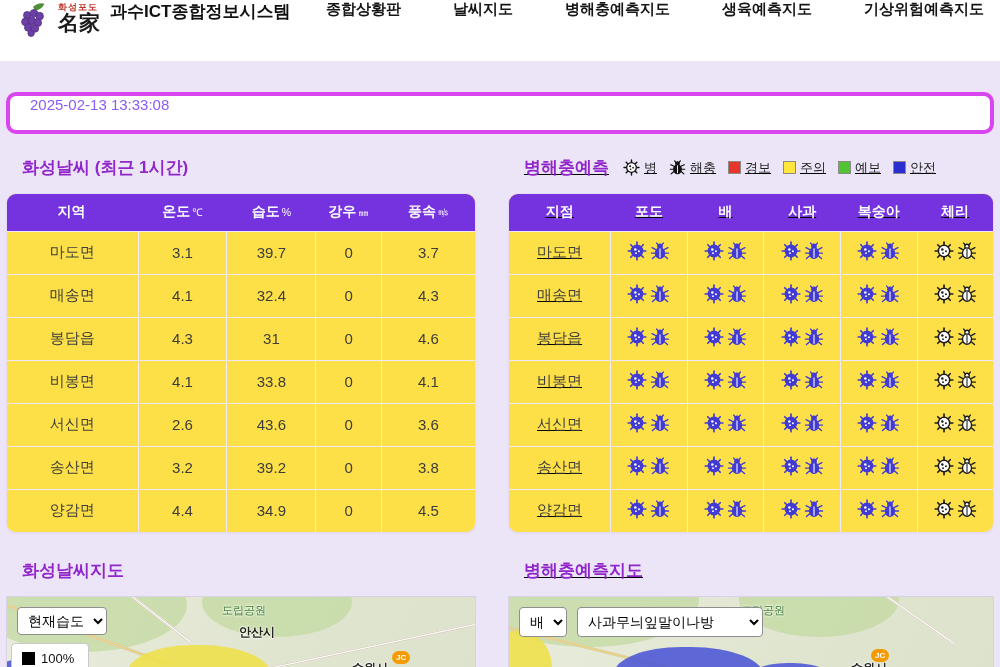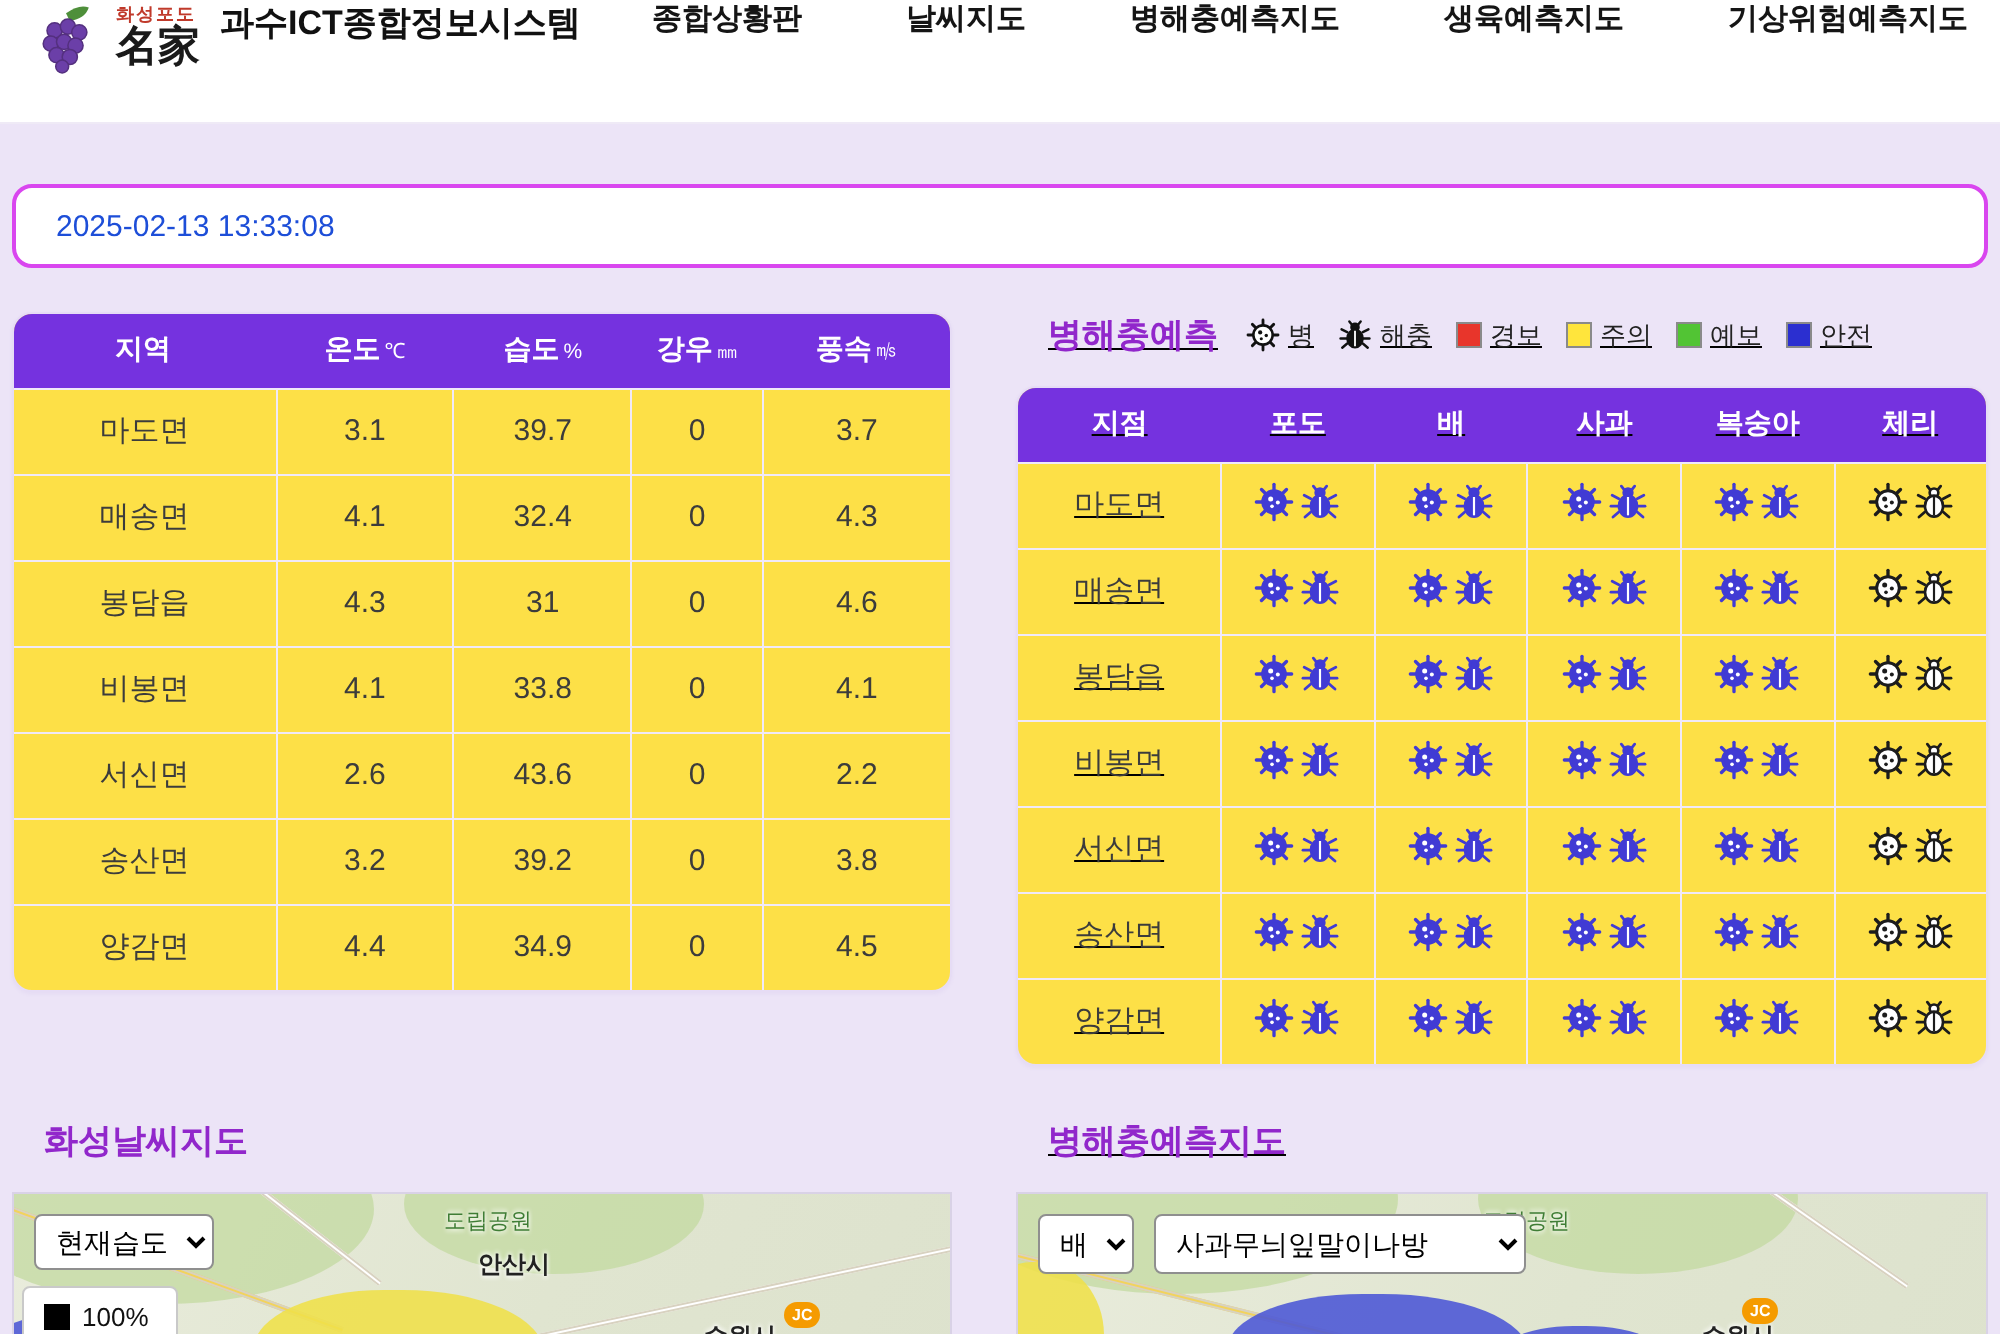--- a/index.html
+++ b/index.html
@@ -17,23 +17,23 @@
   .logo-text { display: flex; flex-direction: column; line-height: 1.1; }
   .logo-sub { font-size: 9px; color: #c03a2b; font-weight: 700; letter-spacing: 1px; }
   .logo-main { font-size: 21px; font-weight: 700; font-family: "Liberation Serif", serif; color: #1a1a1a; }
   .app-title { margin-left: 10px; font-size: 17px; font-weight: 700; color: #111; white-space: nowrap; }
   nav.main-nav { margin-left: auto; display: flex; gap: 52px; padding-right: 2px; }
   .nav-item { font-size: 15px; font-weight: 700; color: #151515; cursor: pointer; white-space: nowrap; }
 
   
   .timestamp-bar {
     margin: 30px 6px 0; height: 42px; background: #fff;
-    border: 2px solid #d946ef; border-radius: 10px;
-    display: flex; align-items: center; padding-left: 20px;
-    font-size: 15px; color: #1d4ed8;
+    border: 4px solid #d946ef; border-radius: 10px;
+    display: flex; align-items: flex-start; padding-left: 20px;
+    font-size: 15px; color: #8b5cf6;
   }
 
   
   .content-grid { display: flex; gap: 32px; margin: 22px 6px 0; }
   .col-l { width: 470px; flex: none; }
   .col-r { width: 486px; flex: none; text-decoration: underline; }
   h2.sec-title { color: #9127cb; font-size: 17px; font-weight: 700; margin: 0 0 14px; padding-left: 16px; }
   .pest-head-row { display: flex; align-items: center; gap: 14px; margin: 0 0 14px; padding-left: 16px; }
   .pest-head-row h2 { margin: 0; padding: 0; }
 
@@ -111,20 +111,21 @@
       <div class="nav-item">기상위험예측지도</div>
     </nav>
 </header>
 
 <div class="timestamp-bar">
   <span>2025-02-13 13:33:08</span>
 </div>
 
 <div class="content-grid">
   <section class="col-l">
+    <h2 class="sec-title">화성날씨 (최근 1시간)</h2>
     <div class="table-card">
       <table id="weather-table">
         <thead>
             <tr id="weather-head">
               <th><span>지역</span><span class="unit"></span></th>
               <th><span>온도</span><span class="unit">℃</span></th>
               <th><span>습도</span><span class="unit">%</span></th>
               <th><span>강우</span><span class="unit">㎜</span></th>
               <th><span>풍속</span><span class="unit">㎧</span></th>
             </tr>
@@ -156,21 +157,21 @@
               <td>4.1</td>
               <td>33.8</td>
               <td>0</td>
               <td>4.1</td>
             </tr>
             <tr>
               <td>서신면</td>
               <td>2.6</td>
               <td>43.6</td>
               <td>0</td>
-              <td>2.2</td>
+              <td>3.6</td>
             </tr>
             <tr>
               <td>송산면</td>
               <td>3.2</td>
               <td>39.2</td>
               <td>0</td>
               <td>3.8</td>
             </tr>
             <tr>
               <td>양감면</td>

